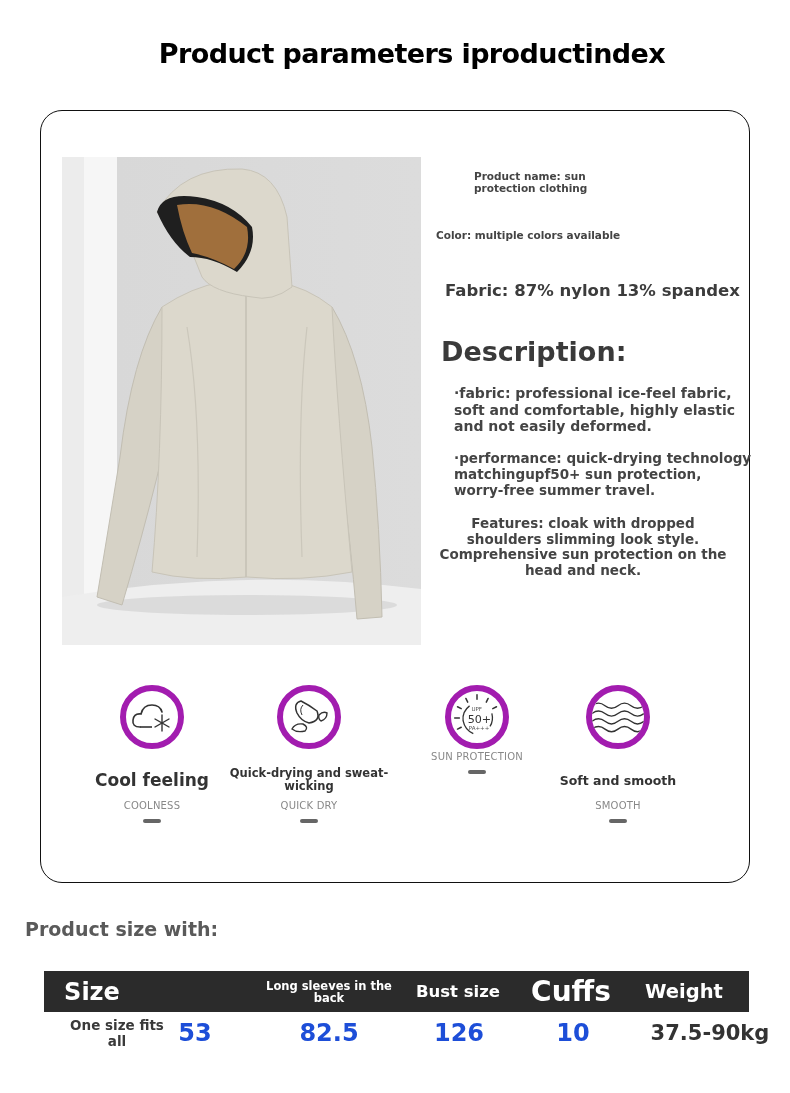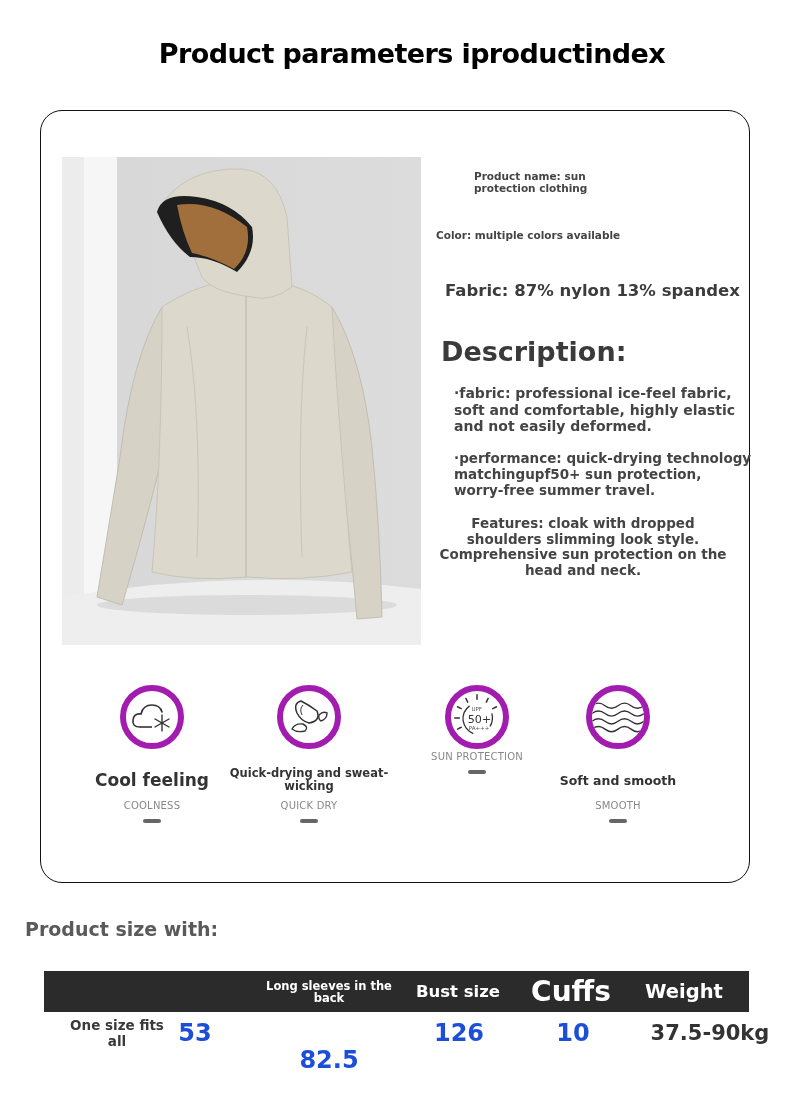--- a/index.html
+++ b/index.html
@@ -82,21 +82,21 @@
   .th-back { left: 123px; width: 76px; font-size: 11.5px; line-height: 12px; margin-top: 40px; }
   .th-sleeve { left: 220px; width: 130px; font-size: 11.5px; line-height: 12px; }
   .th-bust { left: 364px; width: 100px; font-size: 16.5px; }
   .th-cuffs { left: 482px; width: 90px; font-size: 28px; }
   .th-weight { left: 582px; width: 116px; font-size: 19.5px; }
 
   .size-row { position: absolute; left: 44px; top: 1014px; width: 705px; height: 38px; }
   .size-row .td { height: 38px; color: #1d4ed8; font-size: 24px; font-family: "DejaVu Sans", sans-serif; font-weight: bold; }
   .td-size { left: 20px; width: 106px; font-size: 13.5px !important; font-weight: bold !important; color: #3a3a3a !important; justify-content: flex-start !important; }
   .td-back { left: 126px; width: 50px; }
-  .td-sleeve { left: 240px; width: 90px; margin-top: 27px; }
+  .td-sleeve { left: 240px; width: 90px; }
   .td-bust { left: 370px; width: 90px; }
   .td-cuffs { left: 494px; width: 70px; }
   .td-weight { left: 604px; width: 124px; font-size: 21px !important; font-weight: bold !important; color: #333 !important; }
 </style>
 </head>
 <body>
 
 <h1 class="page-title">Product parameters iproductindex</h1>
 
 <div class="card"></div>
@@ -200,20 +200,21 @@
     </svg>
   </div>
   <div class="label small" style="font-size:12.5px;">Soft and smooth</div>
   <div class="sub">SMOOTH</div>
   <div class="dash"></div>
 </div>
 
 <h3 class="size-title">Product size with:</h3>
 
 <div class="size-header">
+  <div class="th th-size">Size</div>
   <div class="th th-back">Back center</div>
   <div class="th th-bust">Bust size</div>
   <div class="th th-sleeve">Long sleeves in the back</div>
   <div class="th th-cuffs">Cuffs</div>
   <div class="th th-weight">Weight</div>
 </div>
 
 <div class="size-row">
   <div class="td td-size">One size fits all</div>
   <div class="td td-back">53</div>

